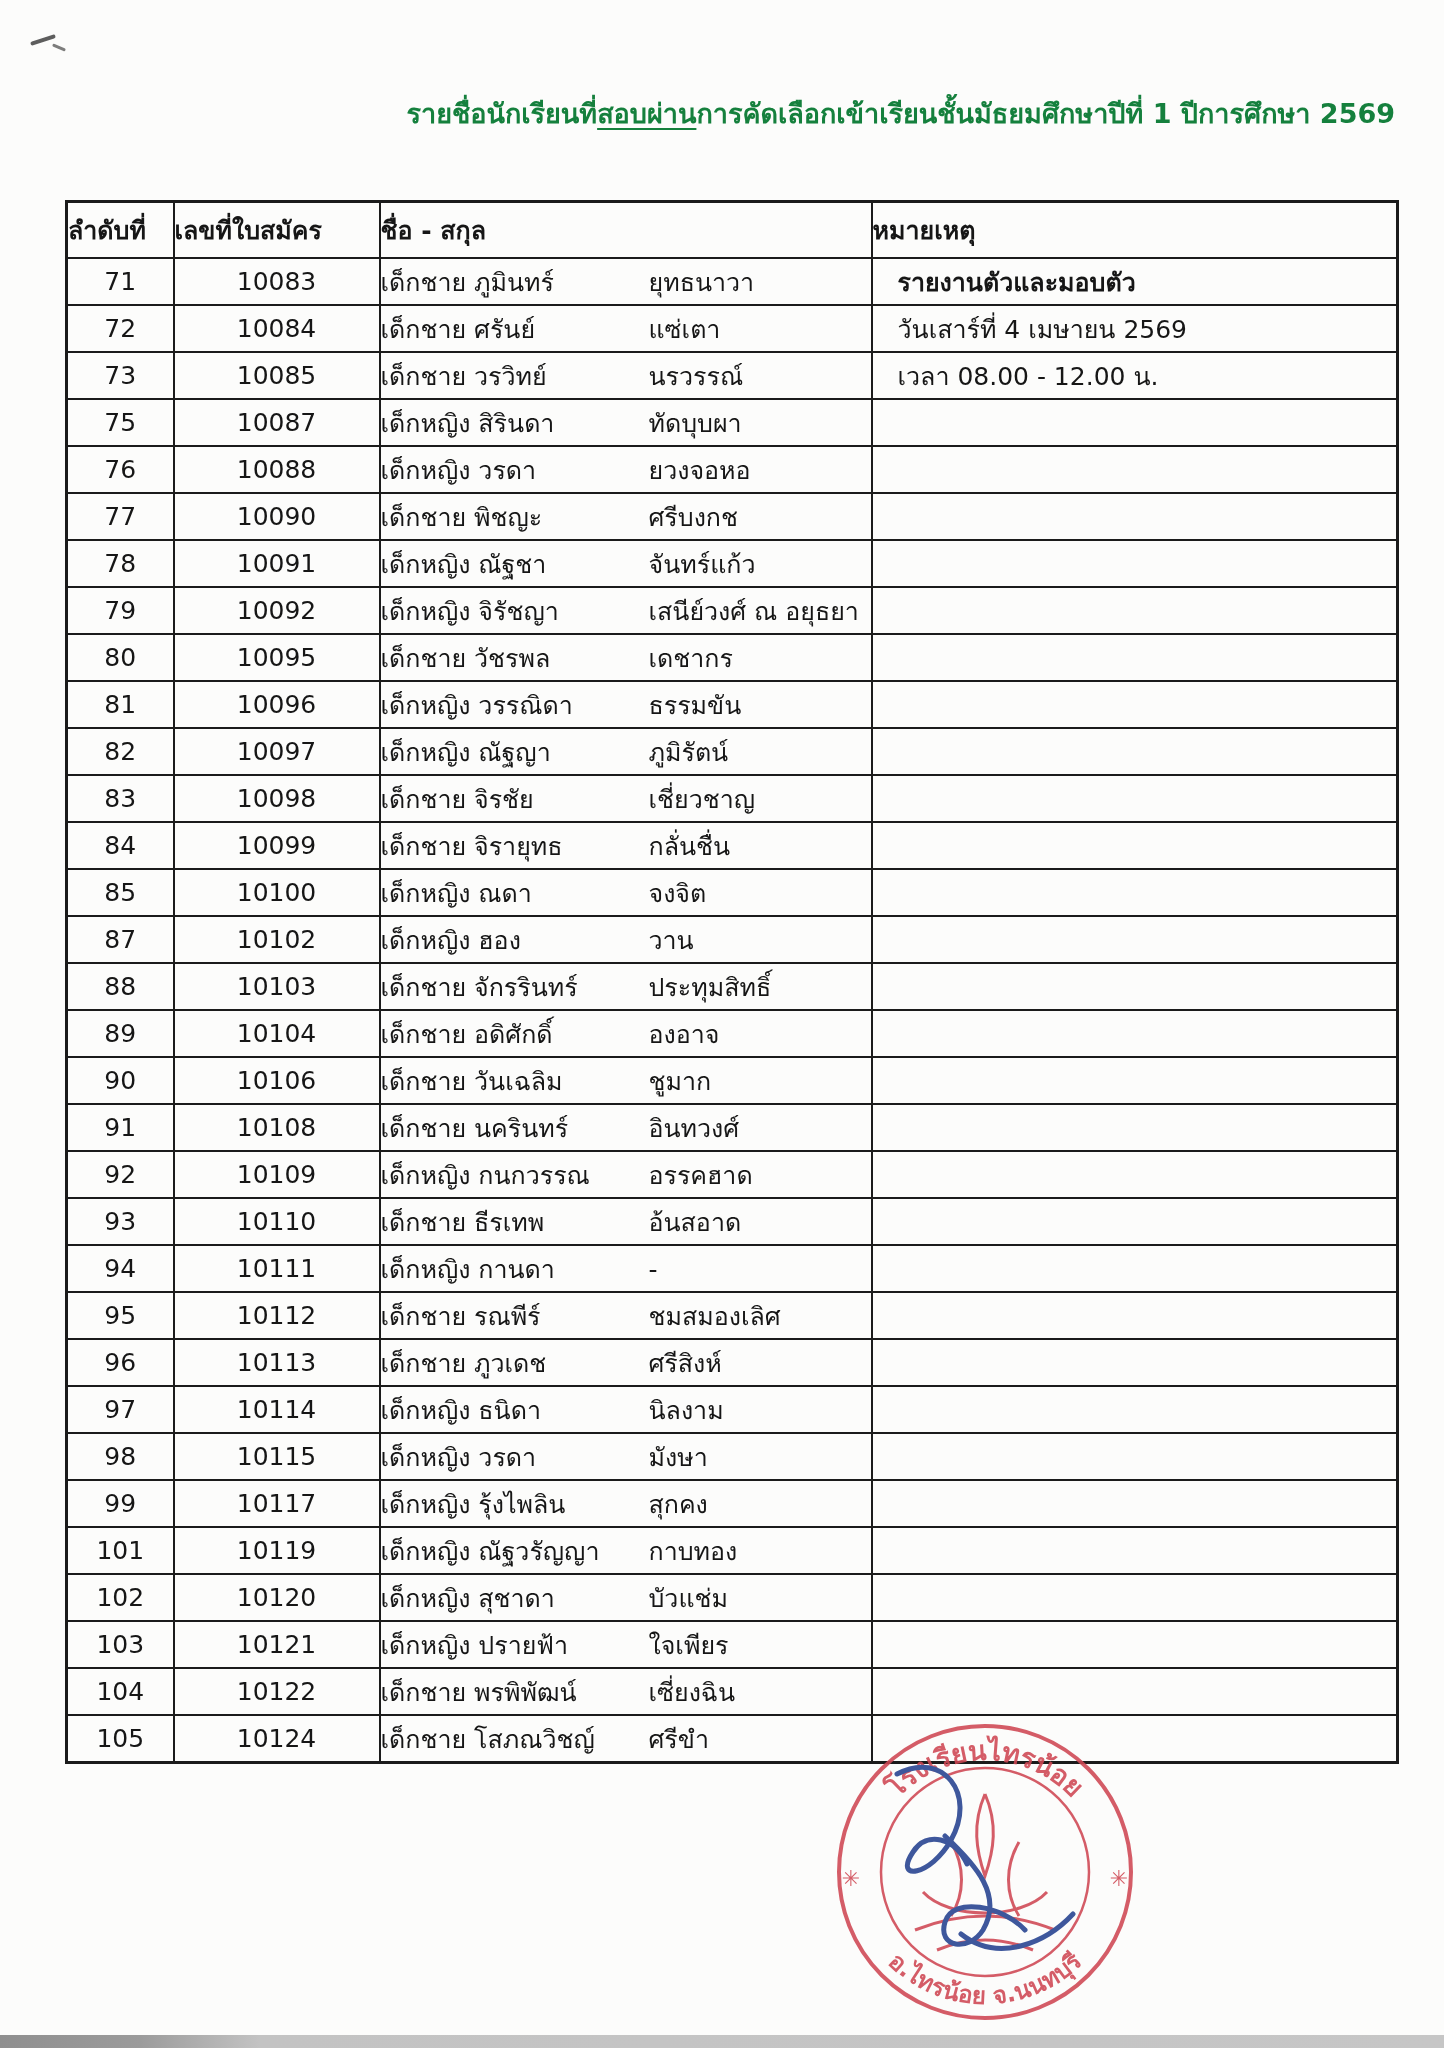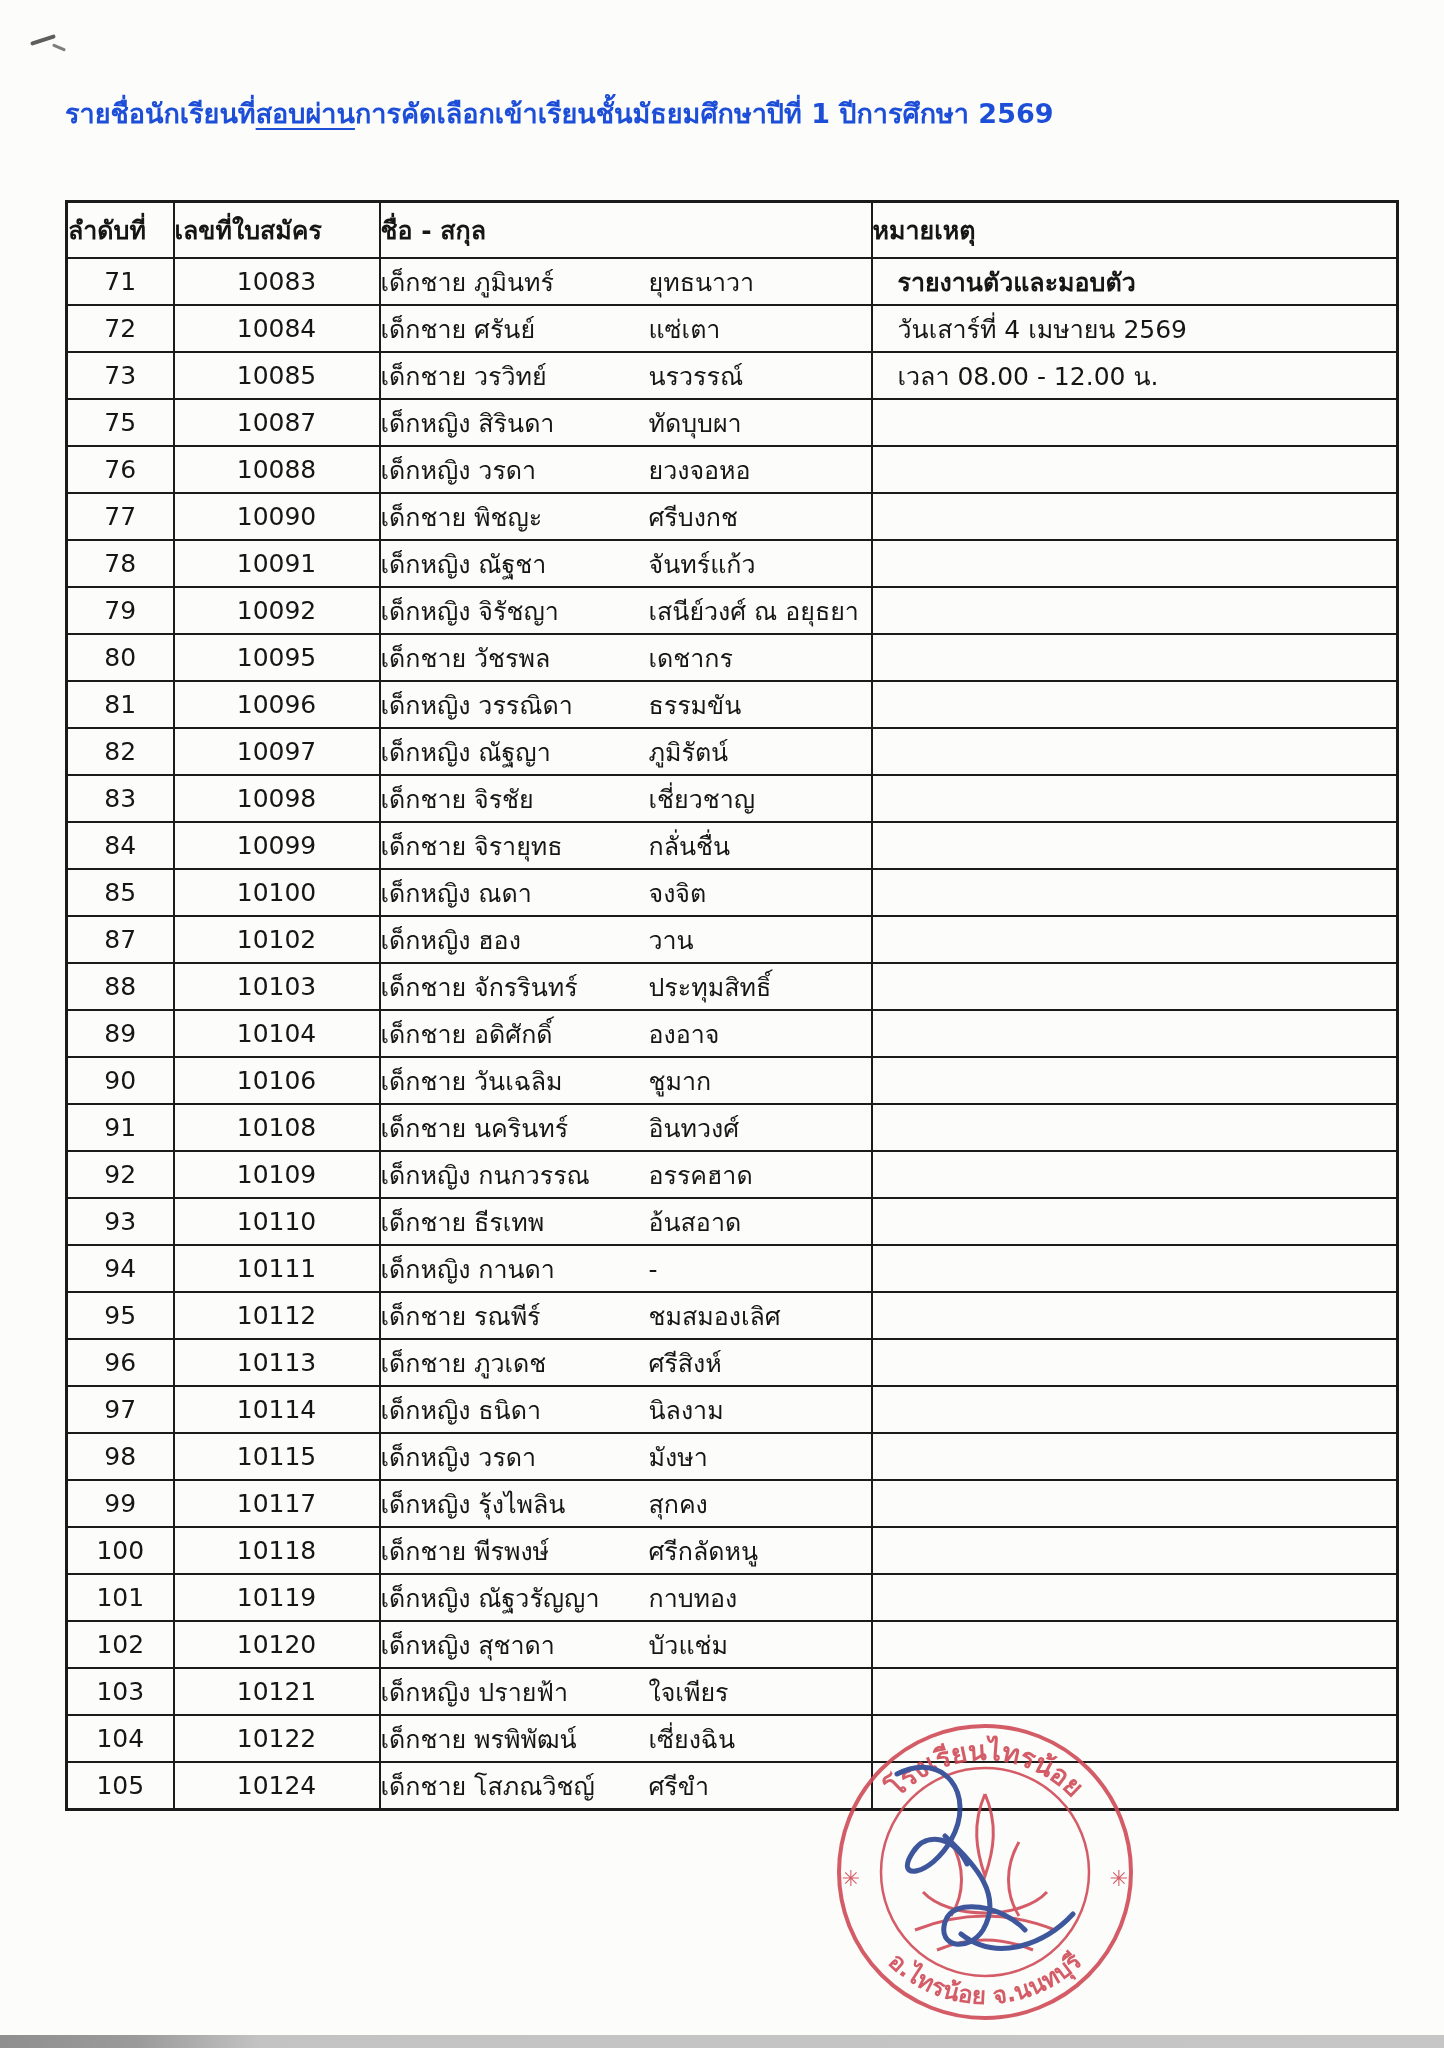--- a/index.html
+++ b/index.html
@@ -2,22 +2,22 @@
 <html style="--stamp-red: #cf4753; --sig-blue: #24418f;"><head>
 <meta charset="utf-8">
 <style>
   html,body{margin:0;padding:0;background:#e9e9e9;}
   .page{
     position:relative;width:1444px;height:2048px;background:#fcfcfb;
     font-family:"DejaVu Sans","Liberation Sans",sans-serif;color:#161616;overflow:hidden;
   }
   
   .doc-title{
-    position:absolute;left:65px;top:92px;width:1330px;text-align:left;
-    font-size:27px;font-weight:bold;color:#1d4ed8;
+    position:absolute;left:65px;top:92px;width:1330px;text-align:right;
+    font-size:27px;font-weight:bold;color:#15803d;
   }
   .doc-title .u{ text-decoration:underline;text-underline-offset:5px;text-decoration-thickness:2px; }
   
   .tbl{
     position:absolute;left:65px;top:200px;border-collapse:collapse;table-layout:fixed;
     width:1331px;border:3px solid #1b1b1b;
   }
   .tbl col.c1{width:107px}.tbl col.c2{width:206px}.tbl col.c3{width:492px}.tbl col.c4{width:526px}
   .tbl th,.tbl td{
     border:2px solid #1b1b1b;padding:0;font-weight:normal;font-size:25px;color:#161616;
@@ -225,26 +225,20 @@
           <td class="c-name"><span class="fn">เด็กหญิง วรดา</span><span class="ln">มังษา</span></td>
           <td class="c-rem"></td>
         </tr>
         <tr>
           <td class="c-no">99</td>
           <td class="c-app">10117</td>
           <td class="c-name"><span class="fn">เด็กหญิง รุ้งไพลิน</span><span class="ln">สุกคง</span></td>
           <td class="c-rem"></td>
         </tr>
         <tr>
-          <td class="c-no">100</td>
-          <td class="c-app">10118</td>
-          <td class="c-name"><span class="fn">เด็กชาย พีรพงษ์</span><span class="ln">ศรีกลัดหนู</span></td>
-          <td class="c-rem"></td>
-        </tr>
-        <tr>
           <td class="c-no">101</td>
           <td class="c-app">10119</td>
           <td class="c-name"><span class="fn">เด็กหญิง ณัฐวรัญญา</span><span class="ln">กาบทอง</span></td>
           <td class="c-rem"></td>
         </tr>
         <tr>
           <td class="c-no">102</td>
           <td class="c-app">10120</td>
           <td class="c-name"><span class="fn">เด็กหญิง สุชาดา</span><span class="ln">บัวแช่ม</span></td>
           <td class="c-rem"></td>

